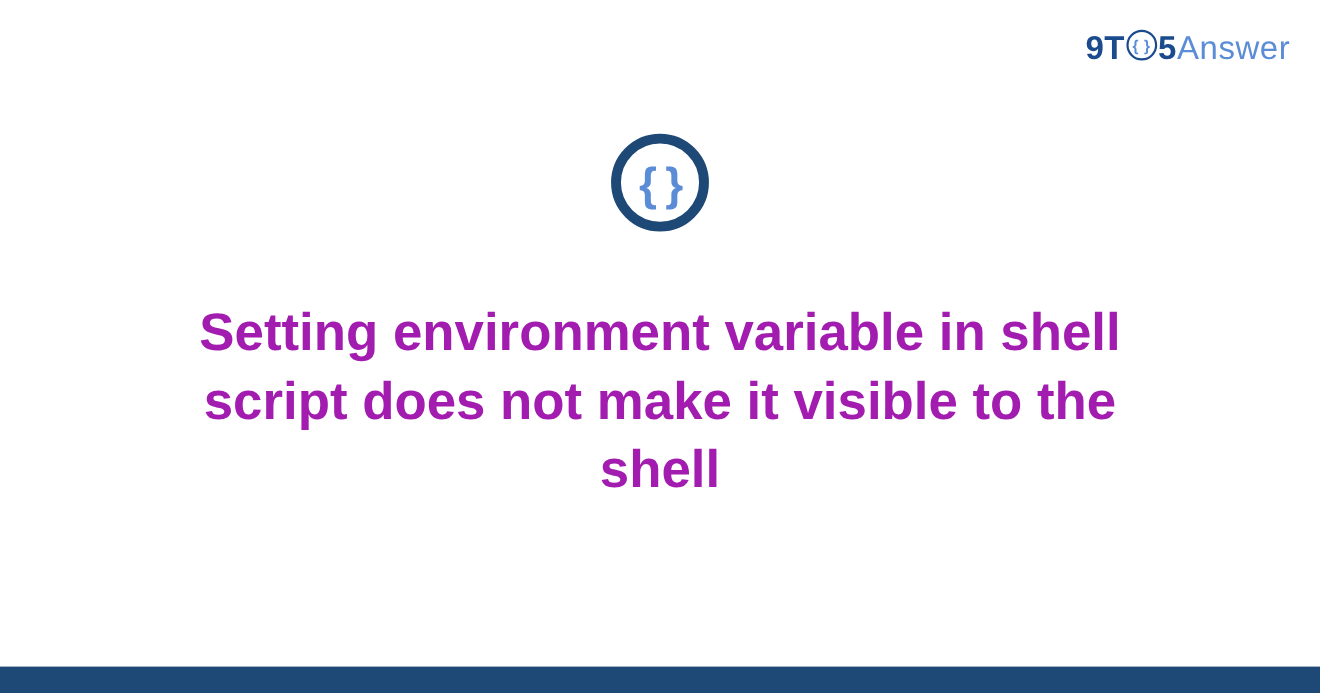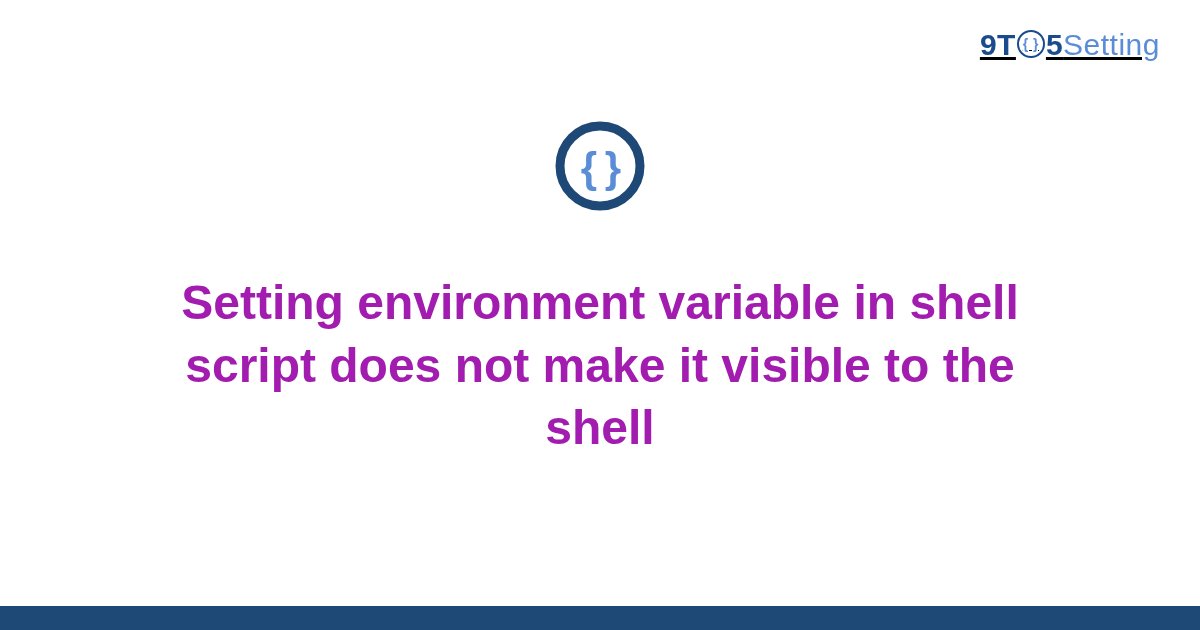--- a/index.html
+++ b/index.html
@@ -11,27 +11,26 @@
       width: 1200px;
       height: 630px;
       background: #ffffff;
       font-family: -apple-system, BlinkMacSystemFont, "Segoe UI", Helvetica, Arial, sans-serif;
       position: relative;
       overflow: hidden;
     }
     .site-logo {
       position: absolute;
       top: 28px;
-      right: 40px;
+      right: 27px;
       font-size: 30px;
       font-weight: 500;
       letter-spacing: 0.5px;
       display: flex;
-      align-items: center;
-      text-decoration: underline;
+      align-items: flex-start;
     }
     .logo-9t {
       color: #1a4b8c;
       font-weight: 600;
     }
     .logo-zero {
       display: inline-flex;
       align-items: center;
       justify-content: center;
       width: 28px;
@@ -90,21 +89,21 @@
       background: #1e4976;
     }
   </style>
 </head>
 <body>
 
 <div class="site-logo">
   <span class="logo-9t">9T</span>
   <span class="logo-zero">{ }</span>
   <span class="logo-5">5</span>
-  <span class="logo-answer">Setting</span>
+  <span class="logo-answer">Answer</span>
 </div>
 
 <div class="center-area">
   <div class="category-icon">
     <svg width="92" height="92" viewBox="0 0 92 92">
       <circle cx="46" cy="46" r="40" fill="none" stroke="#1e4976" stroke-width="9"></circle>
       <text x="46" y="47" text-anchor="middle" dominant-baseline="central" font-size="42" font-weight="700" fill="#5b8dd6" font-family="Arial, sans-serif" letter-spacing="-2">{ }</text>
     </svg>
   </div>
   <h1 class="page-title">Setting environment variable in shell script does not make it visible to the shell</h1>

